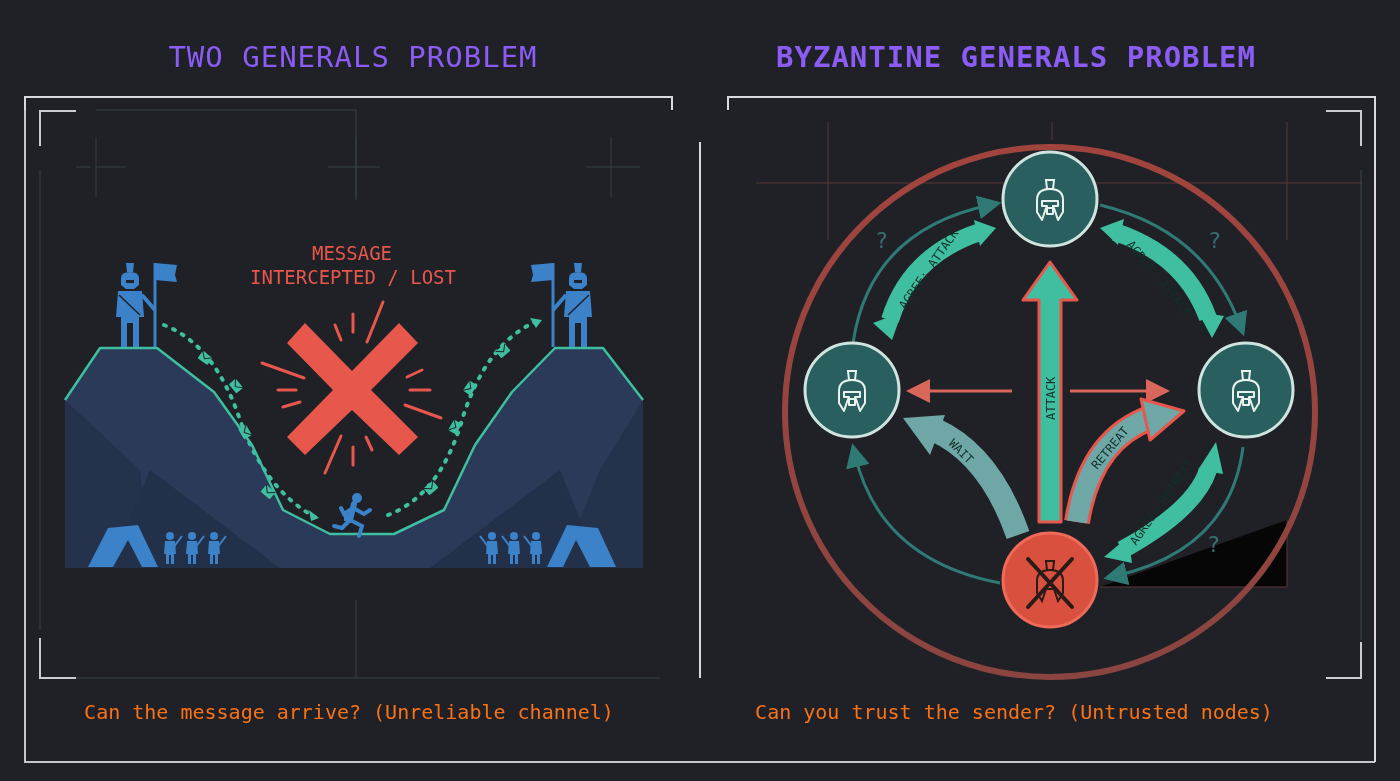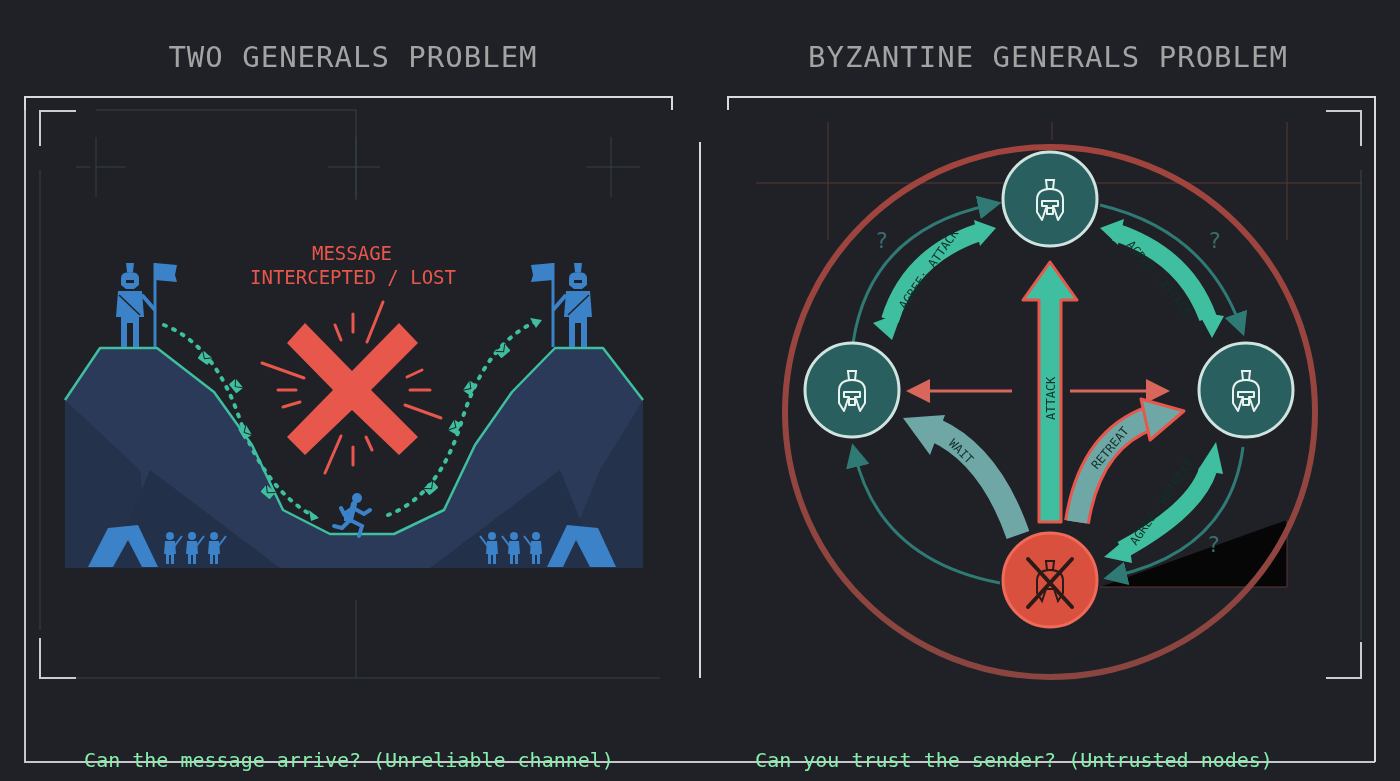--- a/index.html
+++ b/index.html
@@ -6,27 +6,27 @@
   body {
     width: 1400px; height: 781px; overflow: hidden;
     background: #1f2126;
     font-family: "DejaVu Sans Mono", "Liberation Mono", monospace;
     position: relative;
   }
   .title {
     position: absolute; top: 40px;
     font-family: "DejaVu Sans Mono", monospace;
     font-size: 29px; letter-spacing: 1px;
-    color: #a3a3a3; text-align: center; white-space: nowrap;
+    color: #8b5cf6; text-align: center; white-space: nowrap;
   }
   .title.left { left: 0; width: 706px; }
-  .title.right { left: 696px; width: 704px; }
+  .title.right { left: 664px; width: 704px; font-weight: bold; }
   .caption {
     position: absolute; top: 700px;
-    font-size: 20px; color: #86efac; white-space: nowrap; text-align: center; margin-top: 48px;
+    font-size: 20px; color: #f97316; white-space: nowrap; text-align: center;
   }
   .caption.left { left: 24px; width: 650px; }
   .caption.right { left: 694px; width: 640px; }
   svg.stage { position: absolute; left: 0; top: 0; }
   .lbl { font-family: "DejaVu Sans Mono", monospace; }
 </style>
 </head>
 <body>
 
 <div class="title left">TWO GENERALS PROBLEM</div>

